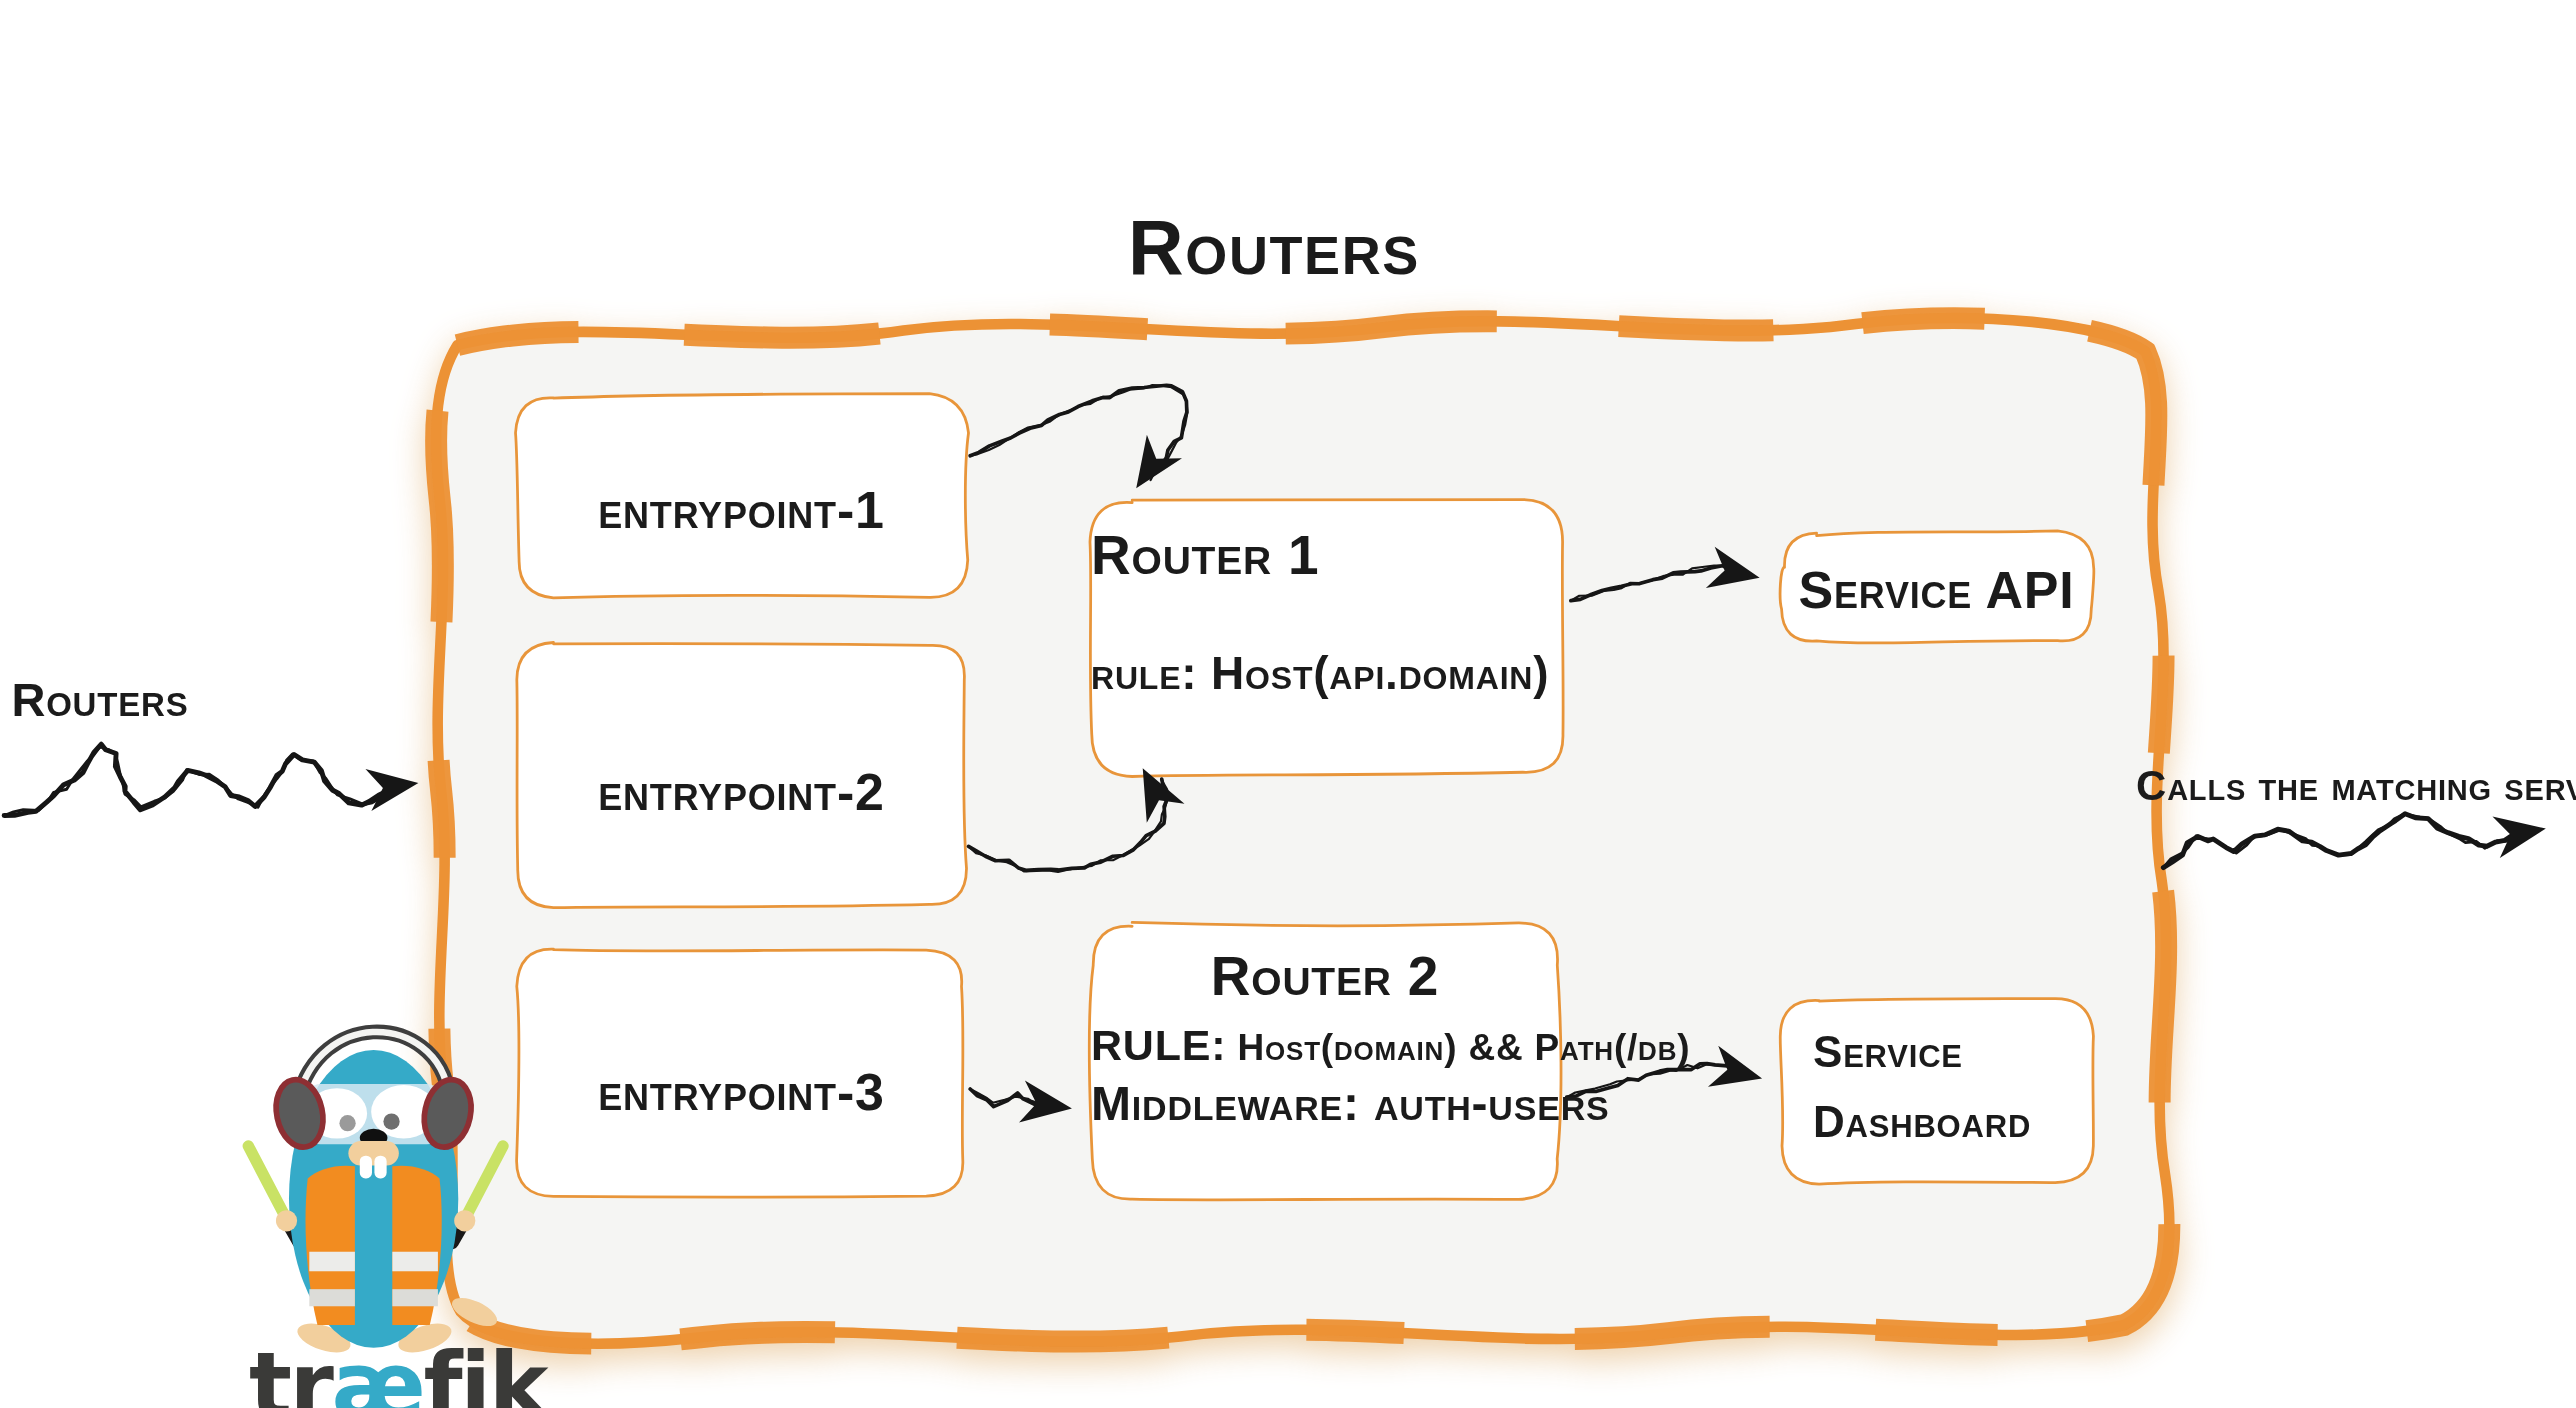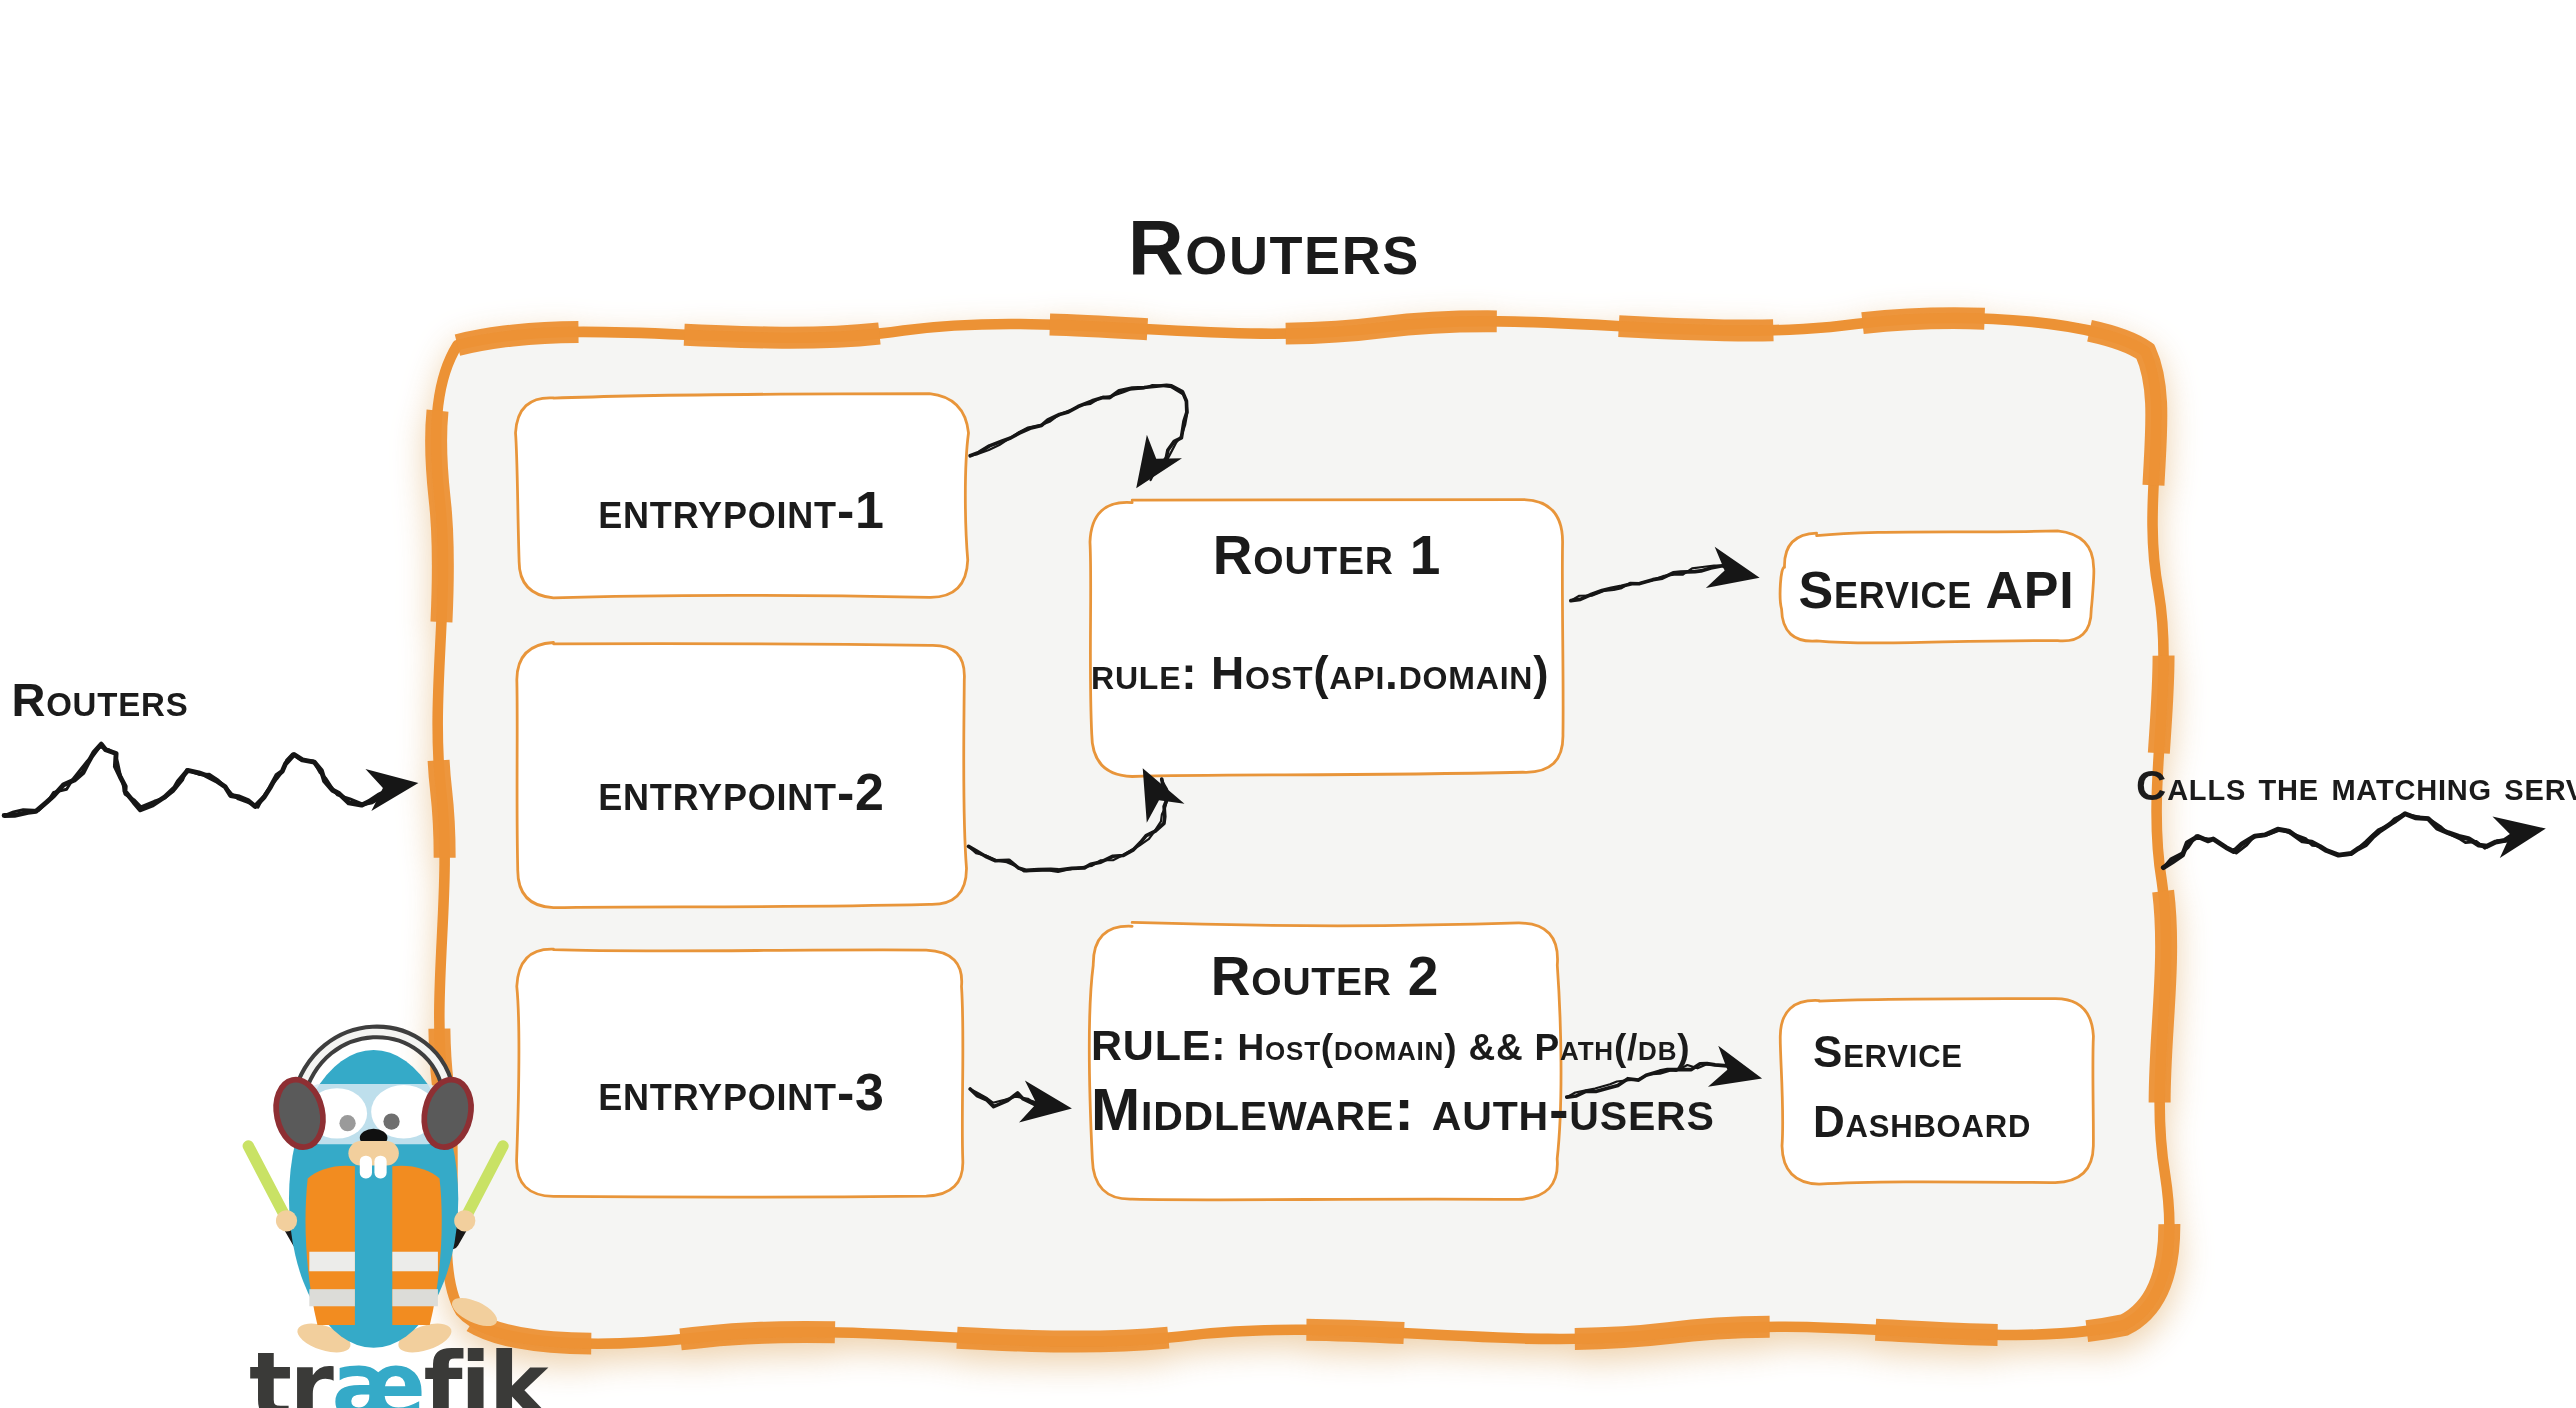--- a/index.html
+++ b/index.html
@@ -12,26 +12,26 @@
   .frame-group{filter:drop-shadow(0 14px 20px rgba(214,153,70,.45));}
   .rough-box{fill:#ffffff;stroke:var(--box-stroke,#E8953A);stroke-width:3.4;stroke-linecap:round;stroke-linejoin:round;}
   .squiggle{fill:none;stroke:var(--ink,#161616);stroke-linecap:round;stroke-linejoin:round;}
   .arrowhead{fill:var(--ink,#161616);}
 
   
   .label{position:absolute;font-variant:small-caps;font-weight:bold;color:#1b1b1b;letter-spacing:0.8px;white-space:nowrap;}
   .diagram-title{left:1042px;top:203px;width:464px;text-align:center;font-size:77px;letter-spacing:1.6px;}
   .ep-label{left:517px;width:449px;text-align:center;font-size:52px;margin-top:16px;}
   .ep1{top:464px;} .ep2{top:746px;} .ep3{top:1046px;}
-  .r1-title{left:1091px;top:523px;width:472px;text-align:center;font-size:55px;}
+  .r1-title{left:1091px;top:523px;width:472px;text-align:left;font-size:55px;}
   .r1-rule{left:1091px;top:646px;width:472px;text-align:left;font-size:46px;}
   .r2-title{left:1091px;top:944px;width:468px;text-align:center;font-size:55px;}
   .r2-rule{left:1091px;top:1021px;width:468px;text-align:center;font-size:37px;}
   .r2-rule .rlabel{font-size:43px;}
-  .r2-mw{left:1091px;top:1076px;width:468px;text-align:center;font-size:59px;}
+  .r2-mw{left:1091px;top:1076px;width:468px;text-align:center;font-size:48px;}
   .svc-api{left:1782px;top:560px;width:309px;text-align:center;font-size:52px;}
   .svc-line1{left:1813px;top:1027px;font-size:44px;}
   .svc-line2{left:1813px;top:1097px;font-size:44px;}
   .requests{left:11.4px;top:672px;font-size:47px;}
   .calls{left:2136px;top:762px;font-size:42px;}
 
   
   .wordmark{position:absolute;left:249px;top:1333px;font-family:"DejaVu Sans",sans-serif;font-weight:bold;font-size:90px;letter-spacing:-2.4px;color:var(--logo-dark,#3A3A38);white-space:nowrap;}
   .wordmark .ae{color:var(--logo-teal,#35AAC8);}
 </style>

